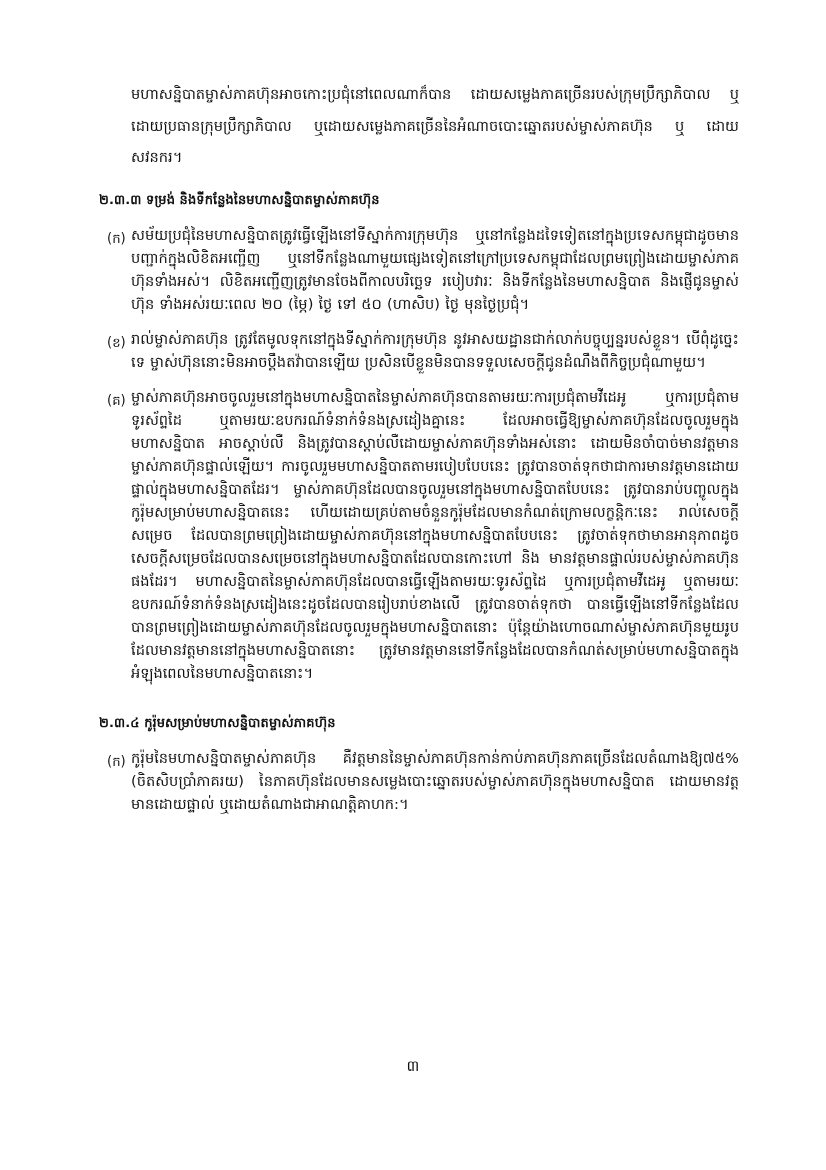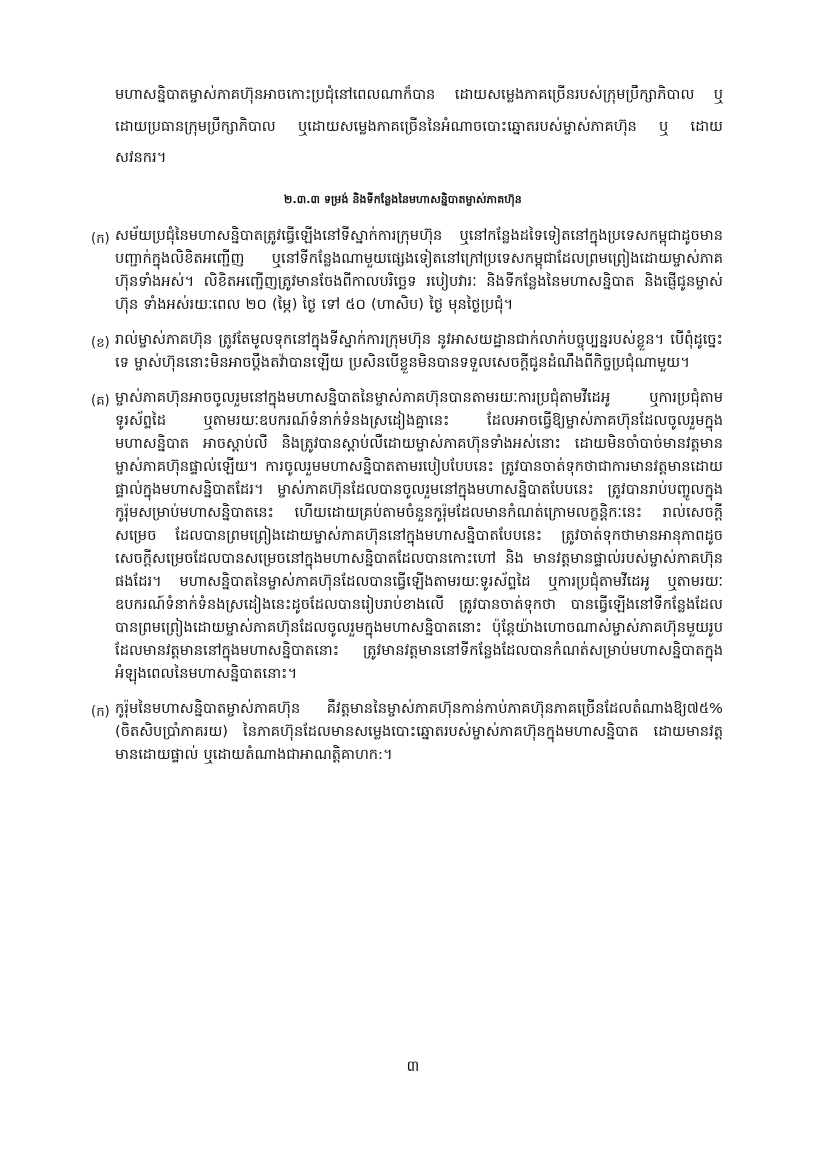--- a/index.html
+++ b/index.html
@@ -14,40 +14,40 @@
   .page {
     position: relative;
     width: 826px;
     height: 1170px;
     background: #ffffff;
     overflow: hidden;
     box-sizing: border-box;
   }
   .content {
     position: absolute;
-    left: 83px;
+    left: 99px;
     top: 78px;
     width: 640px;
   }
   
   .para-cont {
     font-size: 14.6px;
     line-height: 31.5px;
     text-align: justify;
     text-justify: inter-word;
     margin: 0 0 14px 32px;
     word-spacing: 0.5px;
   }
   
   .heading {
-    font-size: 11px;
+    font-size: 13px;
     font-weight: bold;
     line-height: 26px;
     margin: 14px 0 10px 0;
-    text-align: center;
+    text-align: left;
     letter-spacing: 0.1px;
   }
   .heading-2 {
     margin-top: 26px;
   }
   
   .item {
     display: flex;
     align-items: flex-start;
     margin: 0 0 12px 0;
@@ -101,20 +101,21 @@
     <div class="item">
       <div class="item-marker">(ខ)</div>
       <div class="item-body">រាល់ម្ចាស់ភាគហ៊ុន ត្រូវតែមូលទុកនៅក្នុងទីស្នាក់ការក្រុមហ៊ុន នូវអាសយដ្ឋានជាក់លាក់បច្ចុប្បន្នរបស់ខ្លួន។ បើពុំដូច្នេះទេ ម្ចាស់ហ៊ុននោះមិនអាចប្តឹងតវ៉ាបានឡើយ ប្រសិនបើខ្លួនមិនបានទទួលសេចក្តីជូនដំណឹងពីកិច្ចប្រជុំណាមួយ។</div>
     </div>
 
     <div class="item">
       <div class="item-marker">(គ)</div>
       <div class="item-body">ម្ចាស់ភាគហ៊ុនអាចចូលរួមនៅក្នុងមហាសន្និបាតនៃម្ចាស់ភាគហ៊ុនបានតាមរយៈការប្រជុំតាមវីដេអូ ឬការប្រជុំតាមទូរស័ព្ទដៃ ឬតាមរយៈឧបករណ៍ទំនាក់ទំនងស្រដៀងគ្នានេះ ដែលអាចធ្វើឱ្យម្ចាស់ភាគហ៊ុនដែលចូលរួមក្នុងមហាសន្និបាត អាចស្តាប់លឺ និងត្រូវបានស្តាប់លឺដោយម្ចាស់ភាគហ៊ុនទាំងអស់នោះ ដោយមិនចាំបាច់មានវត្តមានម្ចាស់ភាគហ៊ុនផ្ទាល់ឡើយ។ ការចូលរួមមហាសន្និបាតតាមរបៀបបែបនេះ ត្រូវបានចាត់ទុកថាជាការមានវត្តមានដោយផ្ទាល់ក្នុងមហាសន្និបាតដែរ។ ម្ចាស់ភាគហ៊ុនដែលបានចូលរួមនៅក្នុងមហាសន្និបាតបែបនេះ ត្រូវបានរាប់បញ្ចូលក្នុងកូរ៉ុមសម្រាប់មហាសន្និបាតនេះ ហើយដោយគ្រប់តាមចំនួនកូរ៉ុមដែលមានកំណត់ក្រោមលក្ខន្តិកៈនេះ រាល់សេចក្តីសម្រេច ដែលបានព្រមព្រៀងដោយម្ចាស់ភាគហ៊ុននៅក្នុងមហាសន្និបាតបែបនេះ ត្រូវចាត់ទុកថាមានអានុភាពដូចសេចក្តីសម្រេចដែលបានសម្រេចនៅក្នុងមហាសន្និបាតដែលបានកោះហៅ និង មានវត្តមានផ្ទាល់របស់ម្ចាស់ភាគហ៊ុនផងដែរ។ មហាសន្និបាតនៃម្ចាស់ភាគហ៊ុនដែលបានធ្វើឡើងតាមរយៈទូរស័ព្ទដៃ ឬការប្រជុំតាមវីដេអូ ឬតាមរយៈឧបករណ៍ទំនាក់ទំនងស្រដៀងនេះដូចដែលបានរៀបរាប់ខាងលើ ត្រូវបានចាត់ទុកថា បានធ្វើឡើងនៅទីកន្លែងដែលបានព្រមព្រៀងដោយម្ចាស់ភាគហ៊ុនដែលចូលរួមក្នុងមហាសន្និបាតនោះ ប៉ុន្តែយ៉ាងហោចណាស់ម្ចាស់ភាគហ៊ុនមួយរូបដែលមានវត្តមាននៅក្នុងមហាសន្និបាតនោះ ត្រូវមានវត្តមាននៅទីកន្លែងដែលបានកំណត់សម្រាប់មហាសន្និបាតក្នុងអំឡុងពេលនៃមហាសន្និបាតនោះ។</div>
     </div>
 
+    <h2 class="heading heading-2">២.៣.៤ កូរ៉ុមសម្រាប់មហាសន្និបាតម្ចាស់ភាគហ៊ុន</h2>
 
     <div class="item">
       <div class="item-marker">(ក)</div>
       <div class="item-body">កូរ៉ុមនៃមហាសន្និបាតម្ចាស់ភាគហ៊ុន គឺវត្តមាននៃម្ចាស់ភាគហ៊ុនកាន់កាប់ភាគហ៊ុនភាគច្រើនដែលតំណាងឱ្យ៧៥%(ចិតសិបប្រាំភាគរយ) នៃភាគហ៊ុនដែលមានសម្លេងបោះឆ្នោតរបស់ម្ចាស់ភាគហ៊ុនក្នុងមហាសន្និបាត ដោយមានវត្តមានដោយផ្ទាល់ ឬដោយតំណាងជាអាណត្តិគាហក:។</div>
     </div>
 
   </div>
 
   <div class="page-number">៣</div>
 </div>

